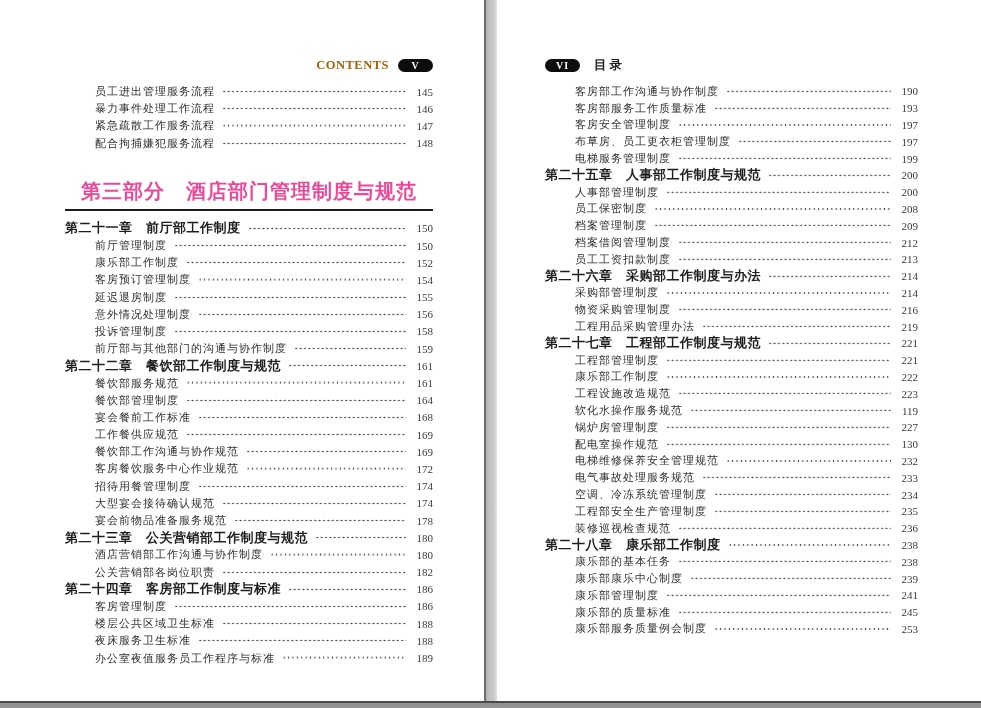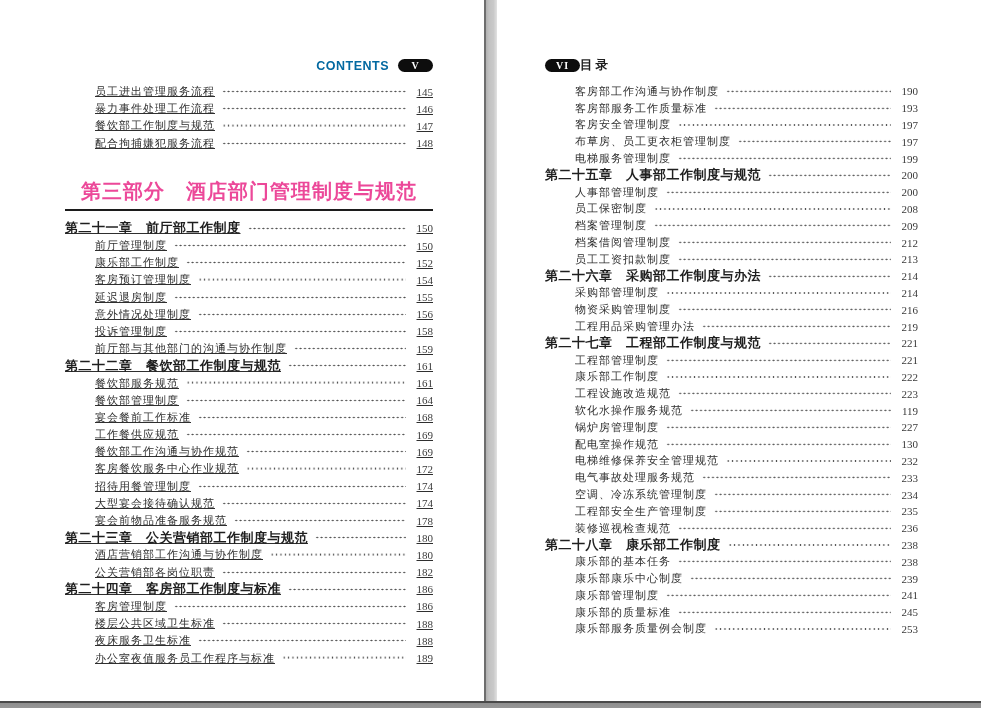--- a/index.html
+++ b/index.html
@@ -21,33 +21,33 @@
       #ffffff 95%, #ffffff 100%); }
 
   .bottom-edge { width:981px; height:7px;
     background:linear-gradient(to bottom, #4a4a4a 0%, #4a4a4a 35%, #8f8f8f 35%, #979797 100%); }
 
   
   .page-header { height:15px; margin-top:58px; display:flex; align-items:center; }
   .page-header.align-right { justify-content:flex-end; }
   .page-header.align-left  { justify-content:flex-start; }
 
-  .contents-label { font-family:Liberation Sans, sans-serif; font-weight:bold;
-                    font-size:12.5px; color:#0369a1; letter-spacing:0.5px; margin-right:9px; }
+  .contents-label { font-family:Liberation Serif, serif; font-weight:bold;
+                    font-size:12.5px; color:#a16207; letter-spacing:0.5px; margin-right:9px; }
   .toc-title-cn   { font-family:"Liberation Sans","DejaVu Sans",sans-serif; font-weight:bold;
-                    font-size:12.5px; color:#1e1e1e; letter-spacing:3px; }
+                    font-size:12.5px; color:#1e1e1e; letter-spacing:3px; margin-left:14px; }
   .page-badge { display:inline-block; width:35px; height:13px; line-height:13px;
                 background:#0d0d0d; color:#ffffff; border-radius:7px; text-align:center;
                 font-family:"Liberation Serif","DejaVu Serif",serif; font-weight:bold;
                 font-size:10px; letter-spacing:1px; }
 
   
   .toc { margin-top:10px; }
   .toc-row { display:flex; align-items:center; color:#2f2f2f; }
-  .page-left  .toc-row { height:17.2px;text-decoration:underline; }
+  .page-left  .toc-row { height:17.2px; }
   .page-right .toc-row { height:16.8px; }
 
   .toc-row.sub .toc-title { font-size:11px; letter-spacing:1px;
     font-family:"Liberation Serif","DejaVu Serif",serif; padding-left:30px; white-space:nowrap; }
   .toc-row.chapter .toc-title { font-size:13px; font-weight:bold; letter-spacing:0.5px;
     font-family:"Liberation Sans","DejaVu Sans",sans-serif; color:#1f1f1f; white-space:nowrap; }
 
   .leader { flex:1 1 auto; align-self:stretch; margin:0 5px 0 7px; min-width:12px;
     background-image:radial-gradient(circle, #4f4f4f 0.8px, rgba(0,0,0,0) 1.05px);
     background-size:4.4px 100%; background-repeat:repeat-x; background-position:0 center; }
@@ -76,21 +76,21 @@
           <span class="toc-title">员工进出管理服务流程</span>
           <span class="leader"></span>
           <span class="pagenum">145</span>
         </div>
         <div class="toc-row sub">
           <span class="toc-title">暴力事件处理工作流程</span>
           <span class="leader"></span>
           <span class="pagenum">146</span>
         </div>
         <div class="toc-row sub">
-          <span class="toc-title">餐饮部工作制度与规范</span>
+          <span class="toc-title">紧急疏散工作服务流程</span>
           <span class="leader"></span>
           <span class="pagenum">147</span>
         </div>
         <div class="toc-row sub">
           <span class="toc-title">配合拘捕嫌犯服务流程</span>
           <span class="leader"></span>
           <span class="pagenum">148</span>
         </div>
         <div class="section-heading">第三部分　酒店部门管理制度与规范</div>
         <div class="section-rule"></div>

